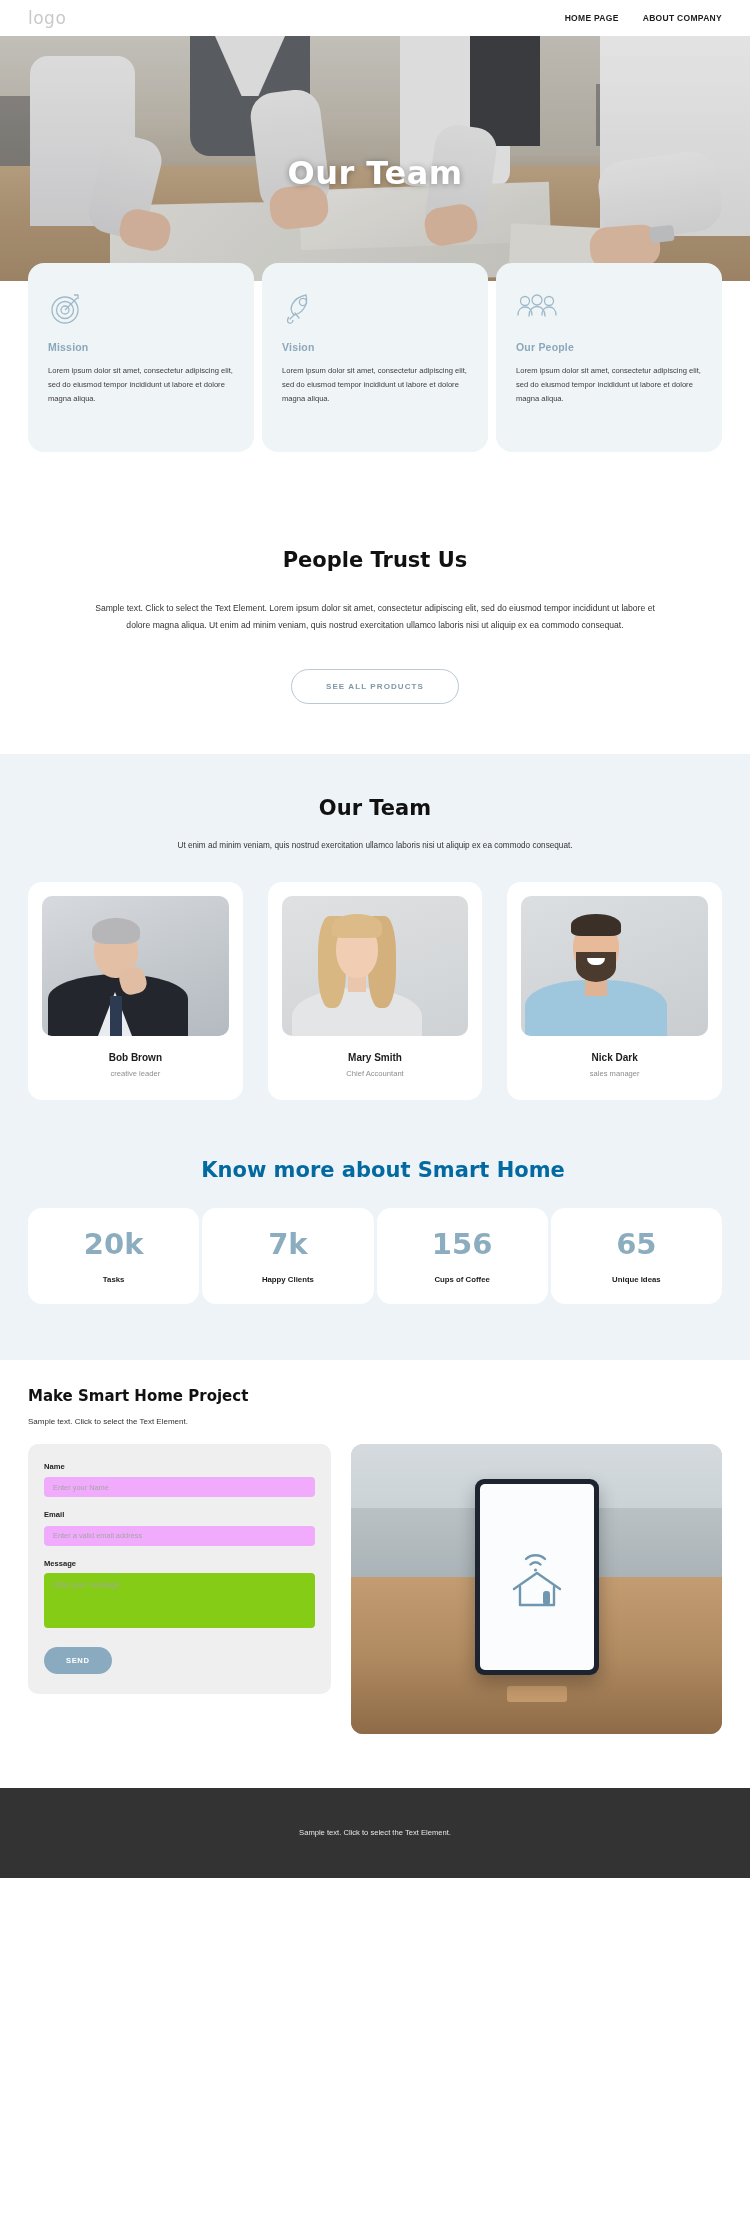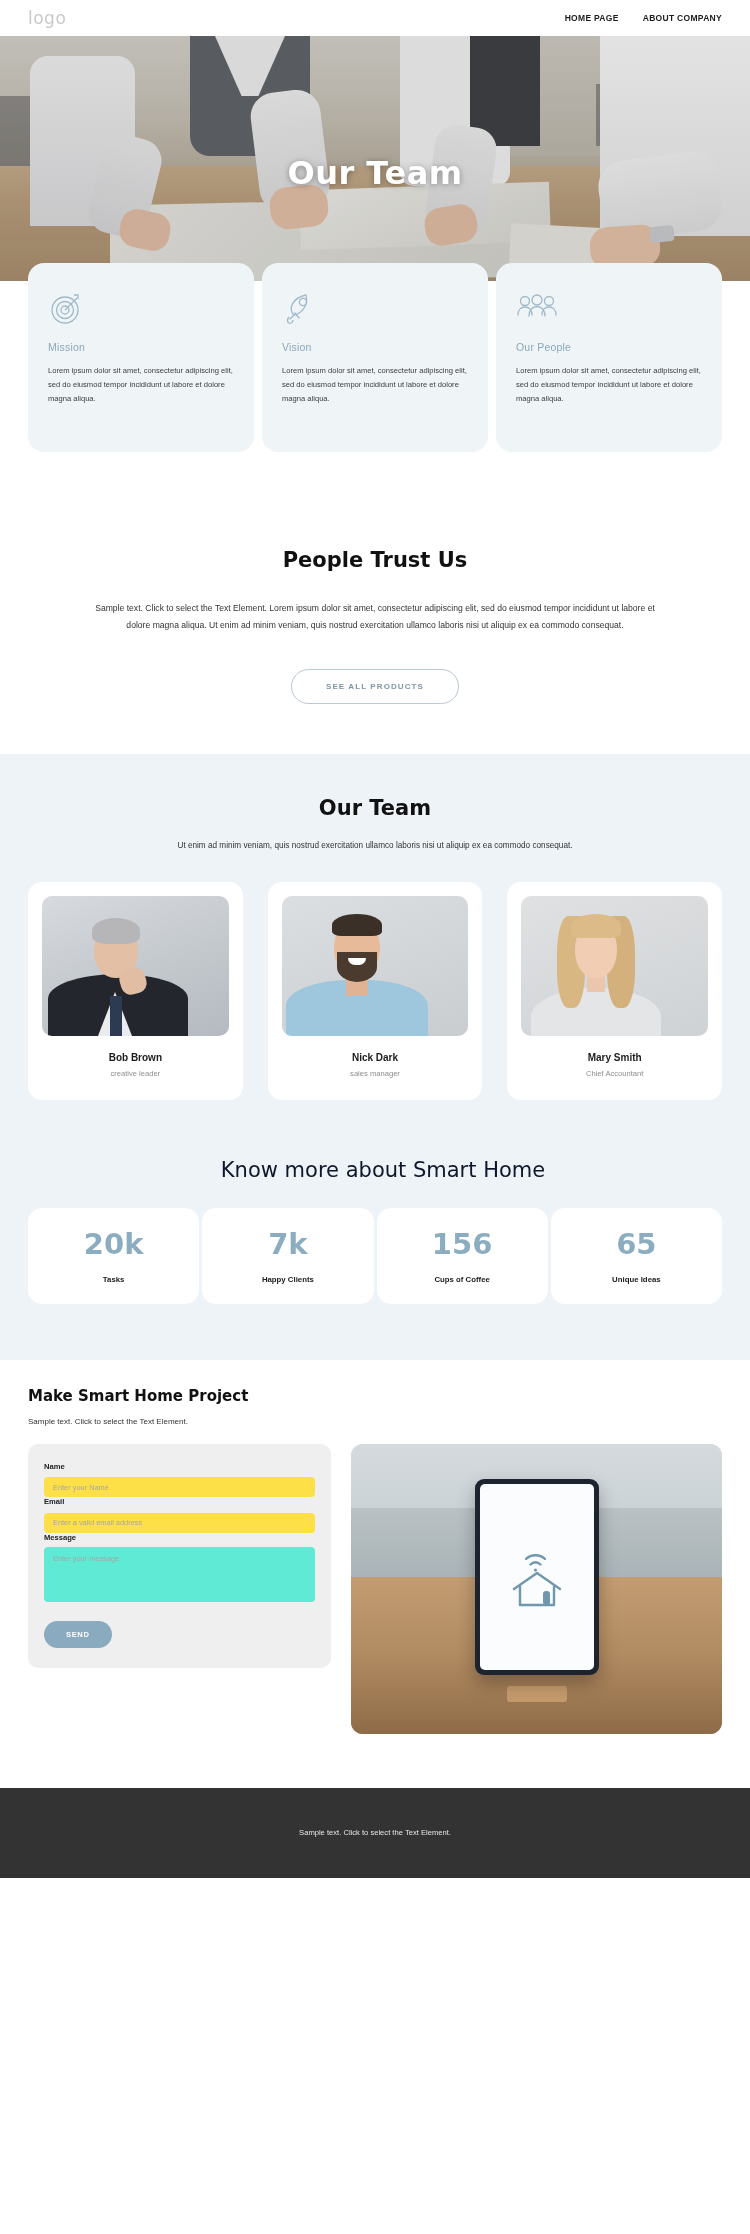--- a/index.html
+++ b/index.html
@@ -110,21 +110,21 @@
     flex:1;
     background:#eff4f7;
     border-radius:16px;
     padding:26px 20px 46px 20px;
     min-height:150px;
   }
   .fcard-icon { height:38px; margin-bottom:14px; color:#9fb9c9; }
   .fcard-icon svg { display:block; }
   .fcard-title {
     font-size:10.5px;
-    font-weight:normal;
+    font-weight:bold;
     color:#8ba8bb;
     margin-bottom:11px;
     letter-spacing:.2px;
   }
   .fcard-text {
     font-size:7.6px;
     line-height:1.85;
     color:#3c3c3c;
   }
 
@@ -198,21 +198,21 @@
   .ph3 .shirt { position:absolute; left:4px; bottom:0; width:142px; height:56px; background:#9ec6dd; border-radius:44% 44% 0 0 /46% 46% 0 0; }
   .ph3 .neck { position:absolute; left:64px; bottom:40px; width:22px; height:22px; background:#dfb393; }
   .ph3 .head { position:absolute; left:52px; top:24px; width:46px; height:56px; background:#e7bb99; border-radius:48%; }
   .ph3 .hair { position:absolute; left:50px; top:18px; width:50px; height:22px; background:#3a3028; border-radius:50% 50% 20% 20%; }
   .ph3 .beard { position:absolute; left:55px; top:56px; width:40px; height:30px; background:#4a3b2e; border-radius:0 0 50% 50%; }
   .ph3 .smile { position:absolute; left:66px; top:62px; width:18px; height:7px; background:#fff; border-radius:0 0 10px 10px; }
 
   
   .stats-wrap { background:#eef3f7; padding:22px 0 56px 0; }
   .stats-wrap h2 {
-    text-align:center; font-size:21px; font-weight:normal; color:#0f172a; margin-bottom:26px;
+    text-align:center; font-size:21px; font-weight:bold; color:#0369a1; margin-bottom:26px;
     font-family:"DejaVu Sans", sans-serif;
     padding-left:16px;
   }
   .stats { display:flex; gap:3px; padding:0 28px; }
   .scard {
     flex:1; background:#fff; border-radius:14px; padding:22px 10px 20px 10px; text-align:center;
   }
   .snum {
     font-size:29px; font-weight:bold; color:#8cadc0; line-height:1; margin-bottom:16px;
     font-family:"DejaVu Sans", sans-serif;
@@ -224,27 +224,27 @@
   .contact h2 {
     font-size:15px; font-weight:bold; color:#111; margin-bottom:12px;
     font-family:"DejaVu Sans", sans-serif;
   }
   .contact .lead { font-size:8px; color:#333; margin-bottom:18px; }
   .contact-row { display:flex; gap:20px; align-items:flex-start; }
   .form-col { width:303px; }
   .formbox { background:#efefef; border-radius:10px; padding:18px 16px 20px 16px; }
   .flabel { font-size:7.6px; font-weight:bold; color:#222; margin-bottom:5px; display:block; }
   .finput {
-    width:100%; height:20px; border:none; border-radius:4px; background:#fde047;
-    font-size:7.4px; color:#555; padding:0 9px; 
+    width:100%; height:20px; border:none; border-radius:4px; background:#f0abfc;
+    font-size:7.4px; color:#555; padding:0 9px; margin-bottom:13px;
     font-family:"Liberation Sans", sans-serif;
   }
   .finput::placeholder { color:#a6a6a6; }
   .ftextarea {
-    width:100%; height:55px; border:none; border-radius:4px; background:#5eead4;
+    width:100%; height:55px; border:none; border-radius:4px; background:#84cc16;
     font-size:7.4px; color:#555; padding:7px 9px; margin-bottom:15px; resize:none;
     font-family:"Liberation Sans", sans-serif;
   }
   .ftextarea::placeholder { color:#a6a6a6; }
   .btn-send {
     border:none; background:#8aabbf; color:#fff; border-radius:20px;
     padding:9px 22px; font-size:7.6px; font-weight:bold; letter-spacing:.6px; cursor:pointer;
     font-family:"Liberation Sans", sans-serif;
   }
   .photo-col { flex:1; }
@@ -381,43 +381,43 @@
             <div class="tie"></div>
           <div class="head"></div>
             <div class="hair"></div>
             <div class="hand"></div>
         </div>
         <div class="tname">Bob Brown</div>
         <div class="trole">creative leader</div>
       </div>
 
       <div class="tcard">
+        <div class="tphoto ph2">
+          <div class="shoulders"></div>
+            <div class="hairL"></div>
+            <div class="hairR"></div>
+          <div class="neck"></div>
+            <div class="head"></div>
+            <div class="hairTop"></div>
+        </div>
+        <div class="tname">Mary Smith</div>
+        <div class="trole">Chief Accountant</div>
+      </div>
+
+      <div class="tcard">
         <div class="tphoto ph3">
           <div class="shirt"></div>
             <div class="neck"></div>
             <div class="head"></div>
           <div class="beard"></div>
             <div class="smile"></div>
             <div class="hair"></div>
         </div>
         <div class="tname">Nick Dark</div>
         <div class="trole">sales manager</div>
-      </div>
-
-      <div class="tcard">
-        <div class="tphoto ph2">
-          <div class="shoulders"></div>
-            <div class="hairL"></div>
-            <div class="hairR"></div>
-          <div class="neck"></div>
-            <div class="head"></div>
-            <div class="hairTop"></div>
-        </div>
-        <div class="tname">Mary Smith</div>
-        <div class="trole">Chief Accountant</div>
       </div>
 
     </div>
 
   </div>
 
   <div class="stats-wrap">
     <h2>Know more about Smart Home</h2>
     <div class="stats">
       <div class="scard">

